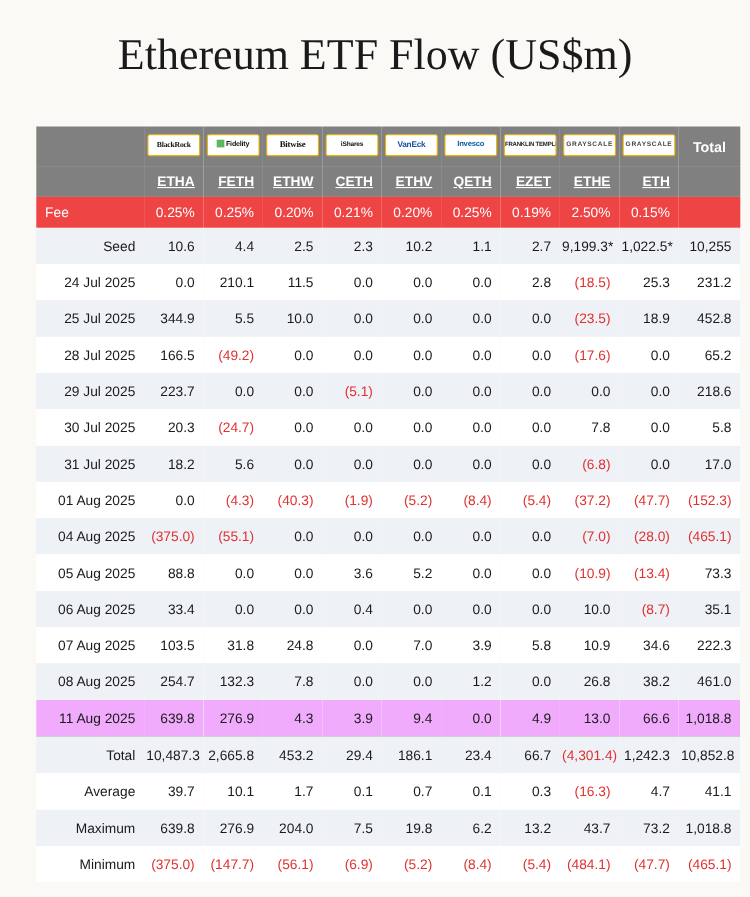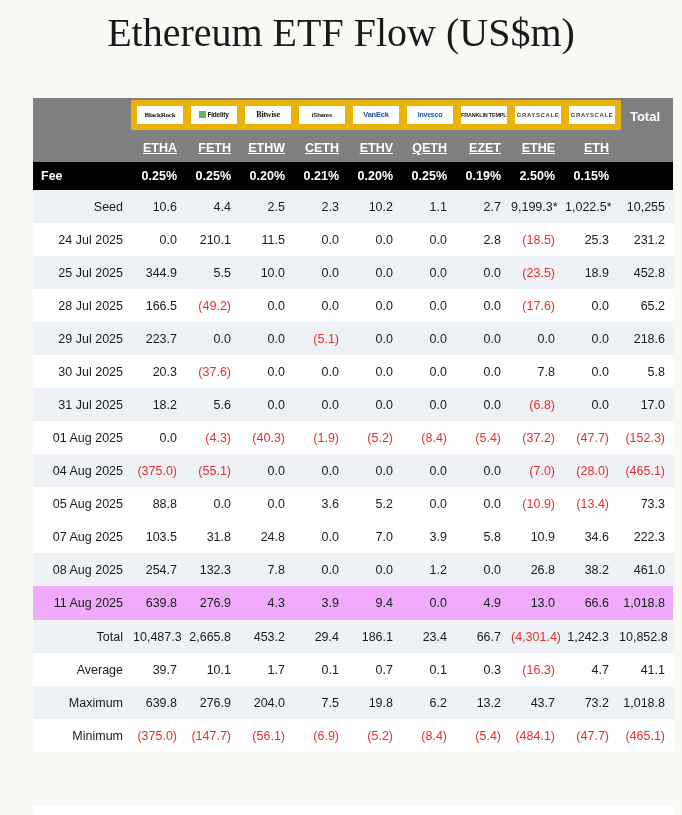--- a/index.html
+++ b/index.html
@@ -23,20 +23,21 @@
   }
   .title {
     font-family: "Liberation Serif", serif;
     font-size: 40px;
     text-align: center;
     color: #1a1a1a;
     padding-top: 4px;
     letter-spacing: 0px;
     line-height: 58px;
     white-space: nowrap;
+    margin-top: 17px;
   }
   .table-wrap {
     position: absolute;
     left: 33px;
     top: 98px;
     width: 640px;
   }
   table {
     border-collapse: collapse;
     width: 640px;
@@ -60,23 +61,23 @@
     color: #ffffff;
     font-weight: bold;
     font-size: 12.5px;
     height: 28px;
     text-align: right;
     padding: 0 8px 0 2px;
     border: none;
     text-decoration: underline;
   }
   thead tr.fee th {
-    background: #000000;
+    background: #ef4444;
     color: #ffffff;
-    font-weight: bold;
+    font-weight: normal;
     font-size: 12.5px;
     height: 28px;
     text-align: right;
     padding: 0 8px 0 2px;
     border: none;
   }
   thead tr.fee th.first,
   thead tr.tickers th.first,
   thead tr.logos th.first {
     text-align: left;
@@ -86,21 +87,21 @@
     text-align: right;
     padding-right: 8px;
     color: #fff;
     font-weight: bold;
     font-size: 13px;
   }
 
   .logo-chip {
     display: inline-block;
     background: #ffffff;
-    border: 6px solid #eab308;
+    border: 1px solid #eab308;
     border-radius: 2px;
     width: 46px;
     height: 18px;
     line-height: 18px;
     font-size: 6.5px;
     font-weight: bold;
     color: #111;
     text-align: center;
     overflow: hidden;
     white-space: nowrap;
@@ -271,21 +272,21 @@
             <td>0.0</td>
             <td>0.0</td>
             <td>0.0</td>
             <td>0.0</td>
             <td>0.0</td>
             <td>218.6</td>
           </tr>
           <tr class="even">
             <td class="lbl">30 Jul 2025</td>
             <td>20.3</td>
-            <td class="neg">(37.6)</td>
+            <td class="neg">(24.7)</td>
             <td>0.0</td>
             <td>0.0</td>
             <td>0.0</td>
             <td>0.0</td>
             <td>0.0</td>
             <td>7.8</td>
             <td>0.0</td>
             <td>5.8</td>
           </tr>
           <tr class="odd">
@@ -332,20 +333,33 @@
             <td>88.8</td>
             <td>0.0</td>
             <td>0.0</td>
             <td>3.6</td>
             <td>5.2</td>
             <td>0.0</td>
             <td>0.0</td>
             <td class="neg">(10.9)</td>
             <td class="neg">(13.4)</td>
             <td>73.3</td>
+          </tr>
+          <tr class="odd">
+            <td class="lbl">06 Aug 2025</td>
+            <td>33.4</td>
+            <td>0.0</td>
+            <td>0.0</td>
+            <td>0.4</td>
+            <td>0.0</td>
+            <td>0.0</td>
+            <td>0.0</td>
+            <td>10.0</td>
+            <td class="neg">(8.7)</td>
+            <td>35.1</td>
           </tr>
           <tr class="even">
             <td class="lbl">07 Aug 2025</td>
             <td>103.5</td>
             <td>31.8</td>
             <td>24.8</td>
             <td>0.0</td>
             <td>7.0</td>
             <td>3.9</td>
             <td>5.8</td>

